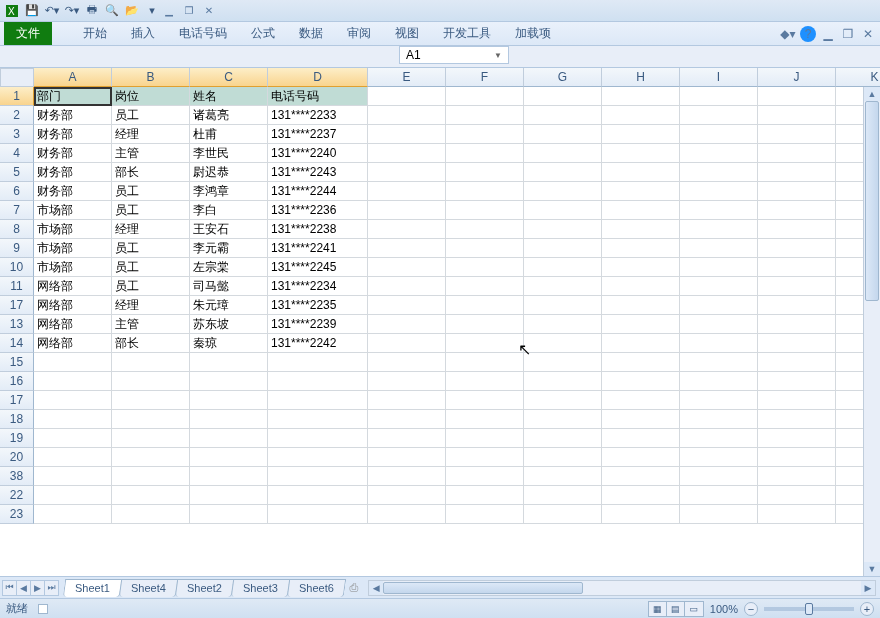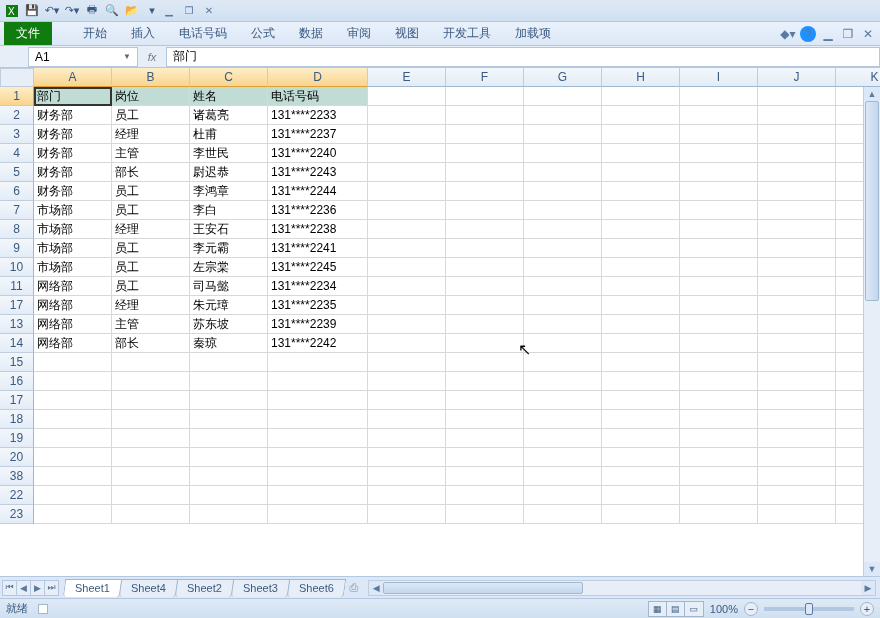--- a/index.html
+++ b/index.html
@@ -9,21 +9,21 @@
   .titlebar .qat span { width: 16px; height: 16px; display: inline-flex; align-items: center; justify-content: center; font-size: 11px; color: #3a5a80; }
   .titlebar .title { flex: 1; text-align: center; font-size: 12px; }
   .titlebar .winbtns { display: flex; gap: 2px; }
   .titlebar .winbtns span { width: 18px; height: 14px; display: inline-flex; align-items: center; justify-content: center; font-size: 10px; color: #5a7aa0; border: 1px solid transparent; }
   .menubar { height: 24px; background: linear-gradient(#eaf1fb,#dce8f7); display: flex; align-items: center; padding: 0 4px; border-bottom: 1px solid #b3c8e0; }
   .menubar .file-tab { background: #107c10; color: #fff; padding: 3px 12px; margin-right: 19px; font-size: 12px; }
   .menubar .menu-item { padding: 14px 12px; color: #3a5a80; cursor: default; }
   .menubar .menu-right { margin-left: auto; display:flex; gap:4px; align-items:center; }
   .menubar .menu-right span { width:16px; height:16px; display:inline-flex; align-items:center; justify-content:center; color:#5a7aa0; font-size:12px;}
   .help-circle { background:#1e90ff; color:#fff; border-radius:50%; width:15px; height:15px; font-size:11px;}
-  .fx-bar { height: 22px; background: #e8eef8; display: flex; align-items: center; border-bottom: 1px solid #b3c8e0; }
+  .fx-bar { height: 22px; background: #e8eef8; display: flex; align-items: center; border-bottom: 1px solid #b3c8e0; flex-direction: column; }
   .namebox { width: 110px; height: 20px; border: 1px solid #b3c8e0; background: #fff; margin-left: 28px; padding: 1px 6px; display:flex; align-items:center; justify-content:space-between; }
   .namebox .dd { font-size: 8px; color:#666; }
   .fx-btns { display:flex; gap:4px; margin:0 6px; align-items:center;justify-content:flex-end; }
   .fx-btns span { width:16px; height:16px; display:inline-flex; align-items:center; justify-content:center; color:#777; font-size:11px; font-style:italic;}
   .fx-input { flex:1; height:20px; border:1px solid #b3c8e0; background:#fff; padding:1px 6px; display:flex; align-items:center; }
   .grid-wrap { position:relative; width:880px; height: calc(618px - 22px - 24px - 22px - 22px - 20px); overflow:hidden; }
   .corner { position:absolute; left:0; top:0; width:34px; height:19px; background:#e8eef8; border:1px solid #c0cddc; }
   .col-headers { position:absolute; left:34px; top:0; height:19px; display:flex; }
   .col-h { width:78px; height:19px; background:linear-gradient(#f3f7fb,#e3ecf7); border-right:1px solid #c0cddc; border-bottom:1px solid #9fb7cf; text-align:center; line-height:18px; color:#3a5a80; }
   .col-h.sel { background:linear-gradient(#fdeec8,#f9d48e); border-bottom:1px solid #e0a030; }

